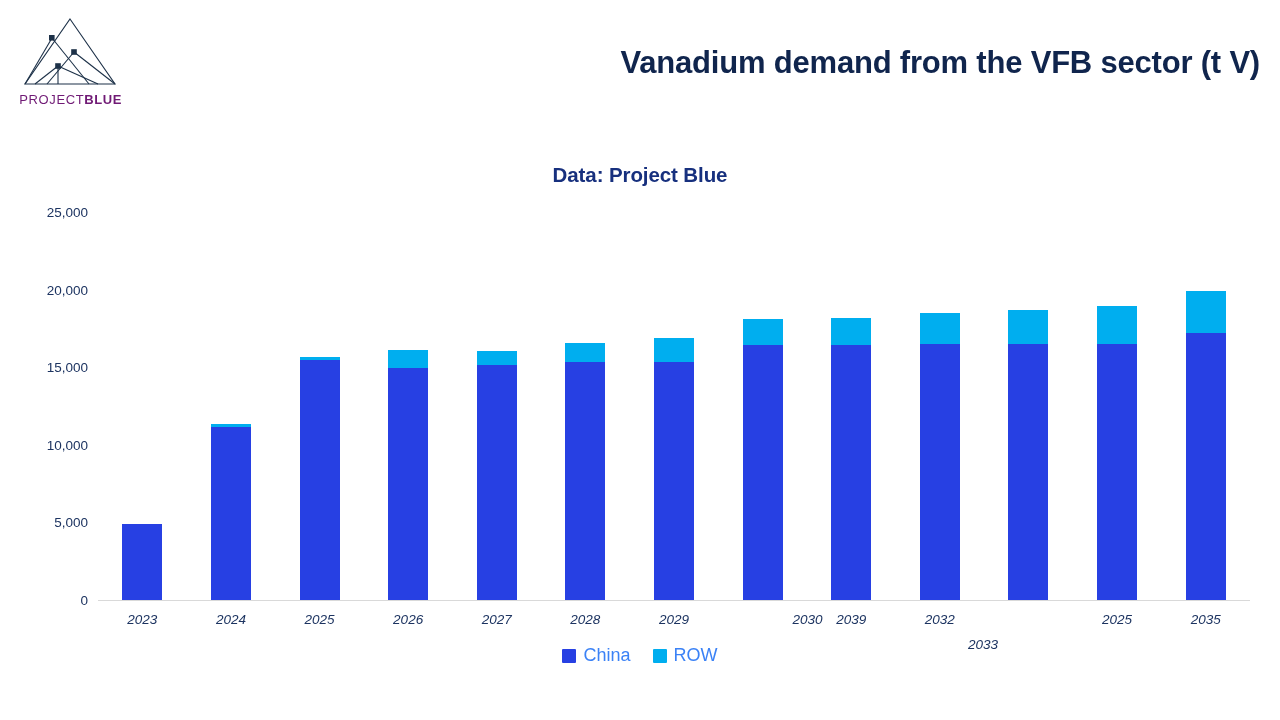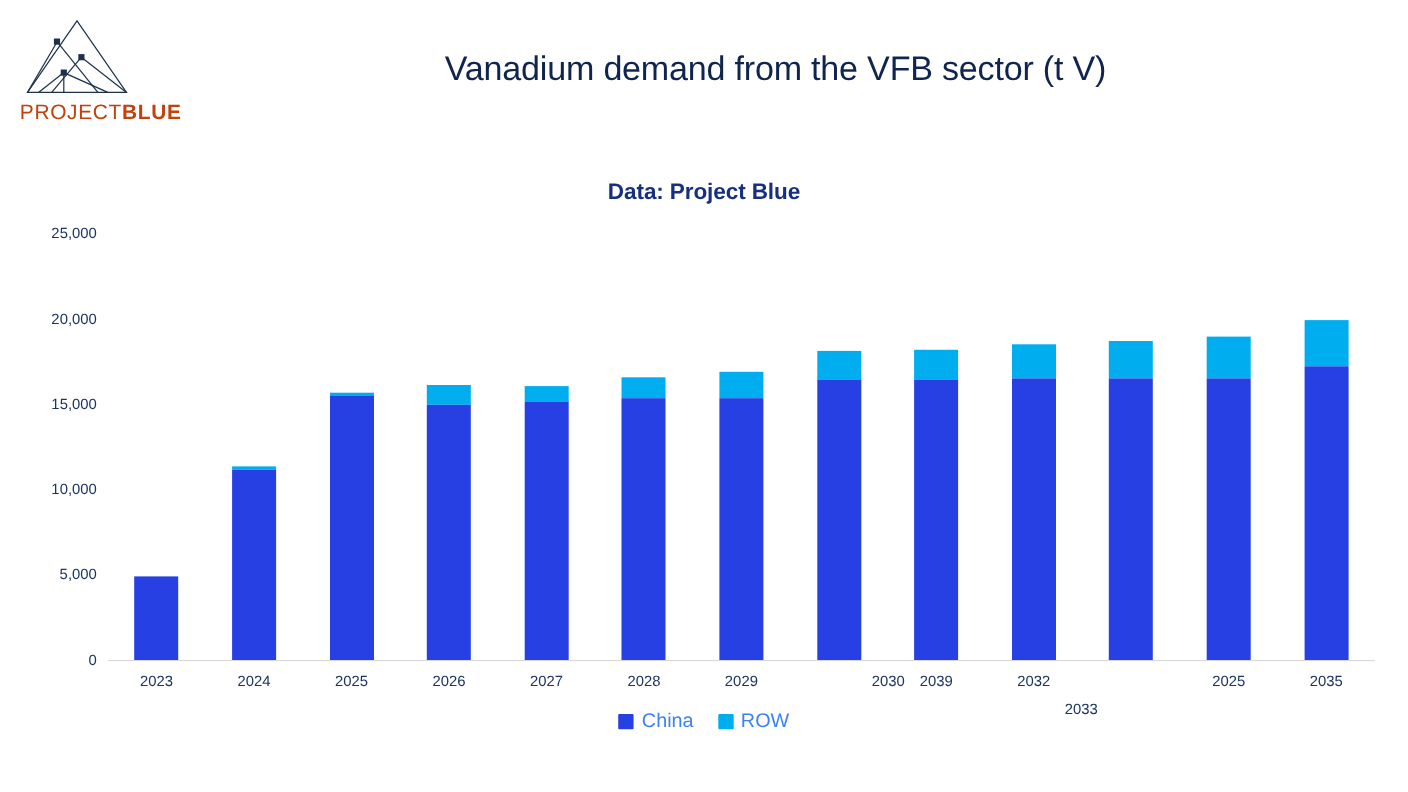--- a/index.html
+++ b/index.html
@@ -25,39 +25,39 @@
     width: 104px;
     height: 100px;
   }
   .logo-mark {
     display: block;
     width: 96px;
     height: 74px;
     margin: 0 auto;
   }
   .logo-word {
-    text-align: left;
-    font-size: 19px;
+    text-align: right;
+    font-size: 13px;
     letter-spacing: 0.6px;
-    color: #c2410c;
+    color: #701a75;
     font-weight: 400;
     margin-top: 2px;
     white-space: nowrap;
   }
   .logo-word b { font-weight: 700; }
 
   
   .chart-title {
     position: absolute;
     left: 150px;
     top: 44px;
     width: 1110px;
-    text-align: center;
+    text-align: right;
     font-size: 31px;
-    font-weight: 400;
+    font-weight: 700;
     color: #10254d;
     letter-spacing: -0.2px;
     line-height: 1.2;
   }
   .chart-subtitle {
     position: absolute;
     left: 90px;
     top: 163px;
     width: 1100px;
     text-align: center;
@@ -123,20 +123,21 @@
 
   .xtick {
     position: absolute;
     top: 612px;
     width: 120px;
     margin-left: -60px;
     text-align: center;
     font-size: 13.5px;
     color: #1d3461;
     white-space: nowrap;
+    font-style: italic;
   }
 
   
   .legend {
     position: absolute;
     left: 0;
     top: 645px;
     width: 1280px;
     display: flex;
     justify-content: center;

